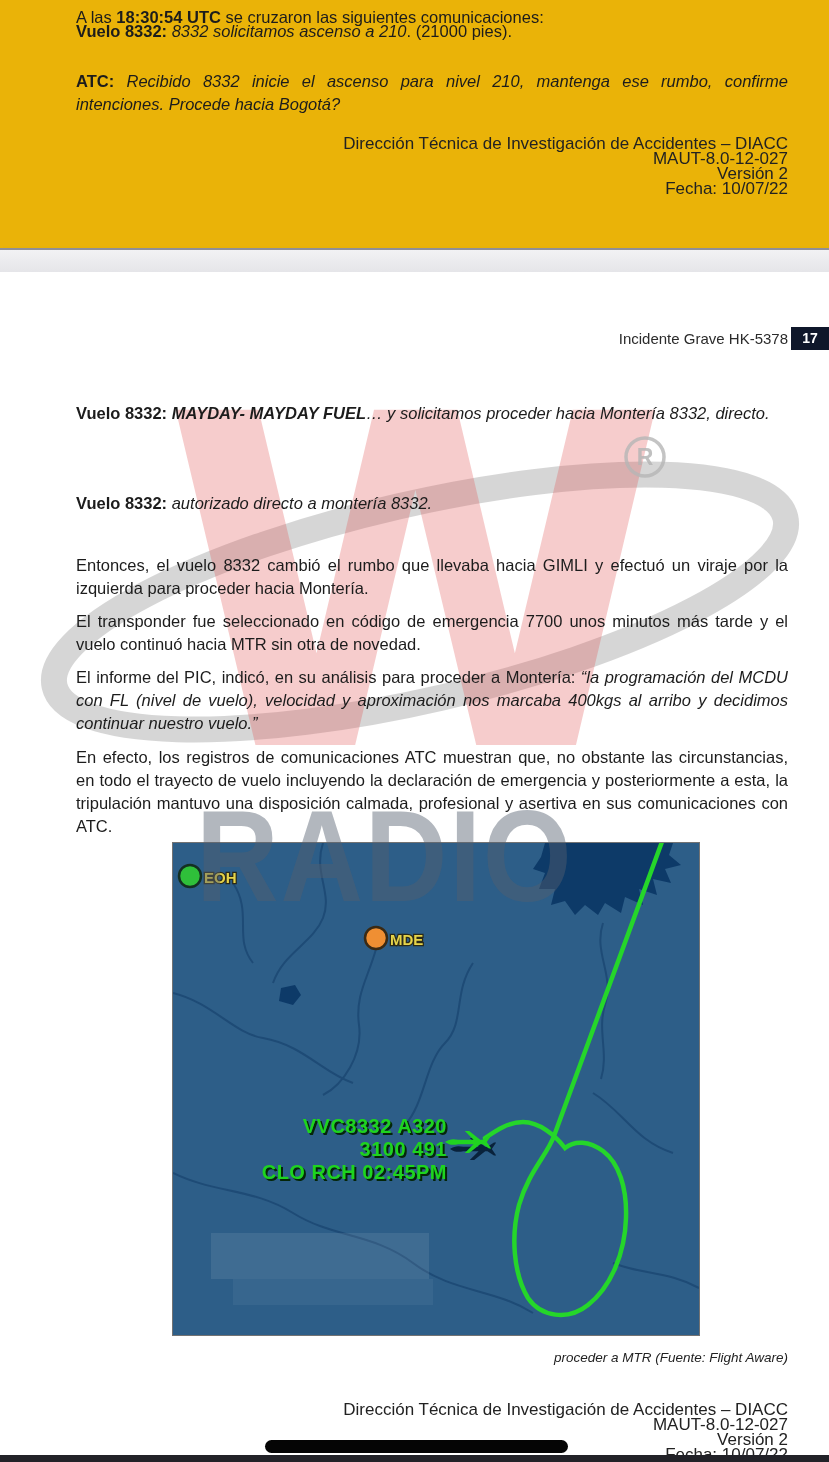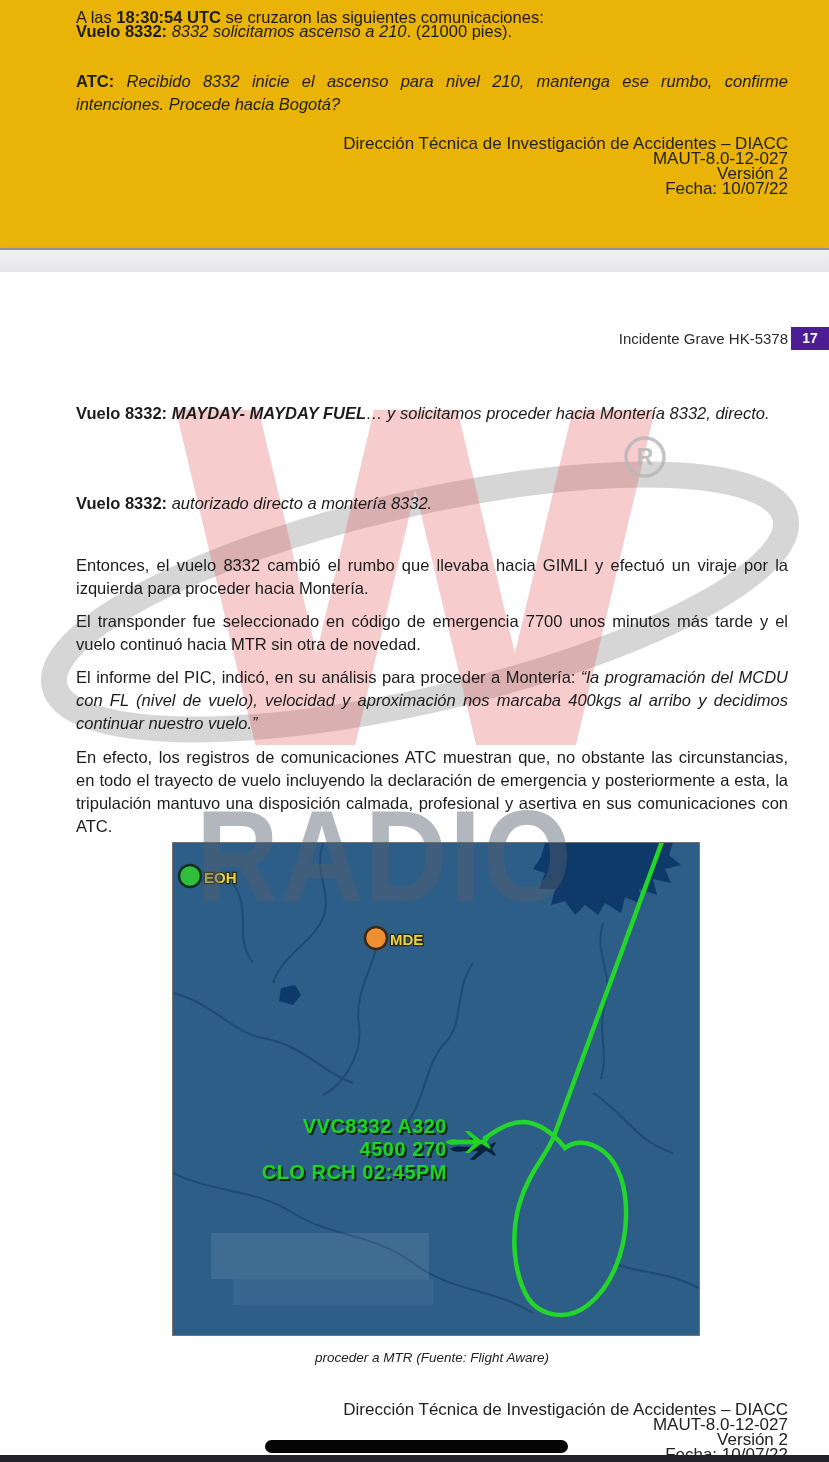--- a/index.html
+++ b/index.html
@@ -22,40 +22,40 @@
     background:linear-gradient(#f2f2f4,#e4e4e8);
     border-top:2px solid #8f8f97;border-bottom:1px solid #cfcfd4;
     box-shadow:0 3px 5px rgba(0,0,0,0.10);
   }
   
   .page2{left:0;top:272px;width:829px;height:1190px;background:#fff;}
   .wm-layer{left:0;top:0;width:829px;height:900px;pointer-events:none;}
   .header-row{right:41px;top:58px;text-align:right;font-size:15px;color:#2b2b2b;height:24px;}
   .page-badge{
     position:absolute;right:-41px;top:-3px;width:38px;height:23px;
-    background:#4c1d95;color:#fff;font-size:14px;line-height:23px;text-align:center;font-weight:bold;
+    background:#0f172a;color:#fff;font-size:14px;line-height:23px;text-align:center;font-weight:bold;
   }
   .header-title{position:relative;display:inline-block;}
   
   .map-wrap{left:172px;top:570px;width:526px;height:492px;border:1px solid #737373;box-sizing:content-box;}
   .map-wrap svg{display:block;}
   .flight-label{
     position:absolute;right:252px;top:272px;text-align:right;
     font-size:20px;font-weight:bold;line-height:23px;letter-spacing:.5px;
     color:#1ed41e;text-shadow:2px 2px 0 #052608;
   }
   .radio-wm{
     left:196px;top:524px;width:520px;
     font-size:130px;font-weight:bold;letter-spacing:2px;line-height:120px;
     color:rgba(85,95,110,0.45);transform:scaleX(0.88);transform-origin:left top;
     pointer-events:none;white-space:nowrap;
   }
   .caption{left:76px;top:1076px;width:712px;font-size:13.5px;font-style:italic;line-height:19px;color:#222;}
   .caption-line1{display:flex;justify-content:space-between;}
-  .caption-line2{text-align:center;}
+  .caption-line2{text-align:right;}
   .footer2{left:76px;top:1130px;width:712px;}
   .redaction-pill{left:265px;top:1168px;width:303px;height:13px;background:#050505;border-radius:7px;}
   .bottom-bar{left:0;top:1183px;width:829px;height:7px;background:#222228;}
   b.lbl{font-weight:bold;font-style:normal;}
   .it{font-style:italic;}
 </style>
 </head>
 <body>
 
 <div class="abs page1">
@@ -139,21 +139,21 @@
       </g>
 
       <circle cx="17" cy="33" r="11" fill="#2fbf3a" stroke="#143022" stroke-width="2.5"></circle>
       <text x="31" y="40" font-size="15" font-weight="bold" fill="#e6d44a" stroke="#2a2a18" stroke-width="2.5" paint-order="stroke" font-family="Liberation Sans, sans-serif">EOH</text>
       <circle cx="203" cy="95" r="11" fill="#ef8f33" stroke="#3a2a14" stroke-width="2.5"></circle>
       <text x="217" y="102" font-size="15" font-weight="bold" fill="#e6d44a" stroke="#2a2a18" stroke-width="2.5" paint-order="stroke" font-family="Liberation Sans, sans-serif">MDE</text>
     </svg>
 
     <div class="flight-label">
       <div>VVC8332 A320</div>
-      <div>4500 270</div>
+      <div>3100 491</div>
       <div>CLO RCH 02:45PM</div>
     </div>
   </div>
 
   <div class="abs radio-wm">RADIO</div>
 
   <div class="abs caption">
     <div class="caption-line2">proceder a MTR (Fuente: Flight Aware)</div>
   </div>
 

